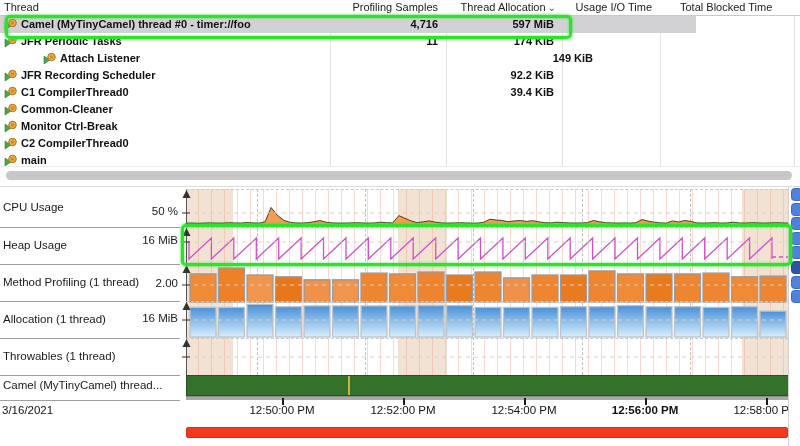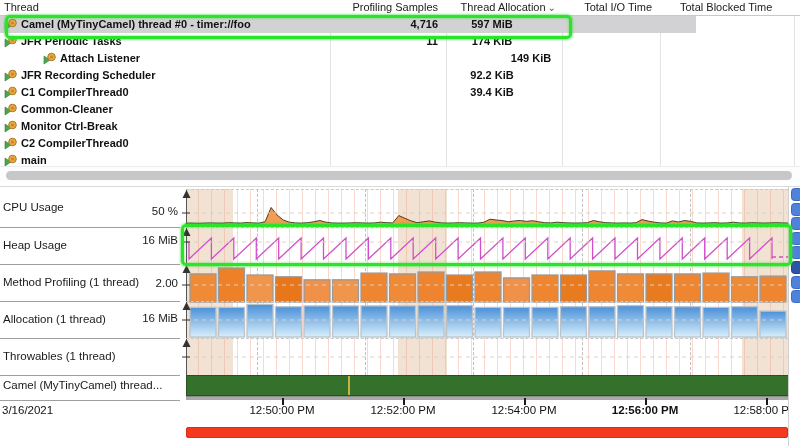--- a/index.html
+++ b/index.html
@@ -17,21 +17,21 @@
   .th-blocked { left:680px; width:130px; padding-right:4px; }
   .sort-glyph { font-size:10px; color:#555; margin-left:2px; }
   .col-div { position:absolute; top:0; width:1px; height:166px; background:#e3e3e5; z-index:1; }
   .t-body { position:absolute; left:0; top:0; width:696px; height:166px; overflow:hidden; }
   .t-row { position:absolute; left:0; width:800px; height:17px; font-size:11px; font-weight:bold; color:#111; z-index:2; }
   .t-row.sel { background:#d2d2d4; }
   .t-icon { position:absolute; left:4px; top:2px; width:14px; height:13px; }
   .t-name { position:absolute; left:21px; top:0; line-height:17px; white-space:nowrap; }
   .t-cell { position:absolute; top:0; line-height:17px; text-align:right; }
   .c-samples { left:332px; width:112px; padding-right:6px; }
-  .c-alloc { left:440px; width:108px; padding-right:4px;text-align:center; }
+  .c-alloc { left:450px; width:108px; padding-right:4px; }
   .t-scrollstrip { position:absolute; left:0; top:166px; width:800px; height:16px; background:#fdfdfd; border-top:1px solid #ececec; }
   .t-thumb { position:absolute; left:6px; top:4px; width:786px; height:9px; border-radius:4.5px; background:#c7c7c9; }
 
   
   .anno-box { position:absolute; border:3px solid #2be32b; border-radius:5px;
     box-shadow:0 0 2px 1px rgba(43,227,43,.55), inset 0 0 2px 1px rgba(43,227,43,.35);
     pointer-events:none; z-index:20; }
   #anno-table { left:5px; top:15px; width:567px; height:24px; }
   #anno-heap { left:181px; top:37px; width:611px; height:42px; }
 
@@ -61,21 +61,21 @@
 </head>
 <body>
 
 <div id="app">
 
   <div class="table-panel">
     <div class="t-header">
       <div class="th th-thread">Thread</div>
       <div class="th th-samples">Profiling Samples</div>
       <div class="th th-alloc"><span>Thread Allocation</span><span class="sort-glyph">⌄</span></div>
-      <div class="th th-io">Total I/O Time</div>
+      <div class="th th-io">Usage I/O Time</div>
       <div class="th th-blocked">Total Blocked Time</div>
     </div>
     <div class="t-body" id="t-body">
         <div class="t-row sel" style="top: 16px;">
           <span class="t-icon"><svg width="14" height="13" viewBox="0 0 14 13">
               <polygon points="1,4 1,12 7,8" fill="#4da64d" stroke="#2f7a2f" stroke-width="0.6"></polygon>
               <circle cx="8.5" cy="5" r="3.8" fill="#eaa83e" stroke="#a97a2b" stroke-width="1"></circle>
               <circle cx="8.5" cy="5" r="1.5" fill="#c2882e"></circle>
             </svg></span>
           <span class="t-name">Camel (MyTinyCamel) thread #0 - timer://foo</span>

